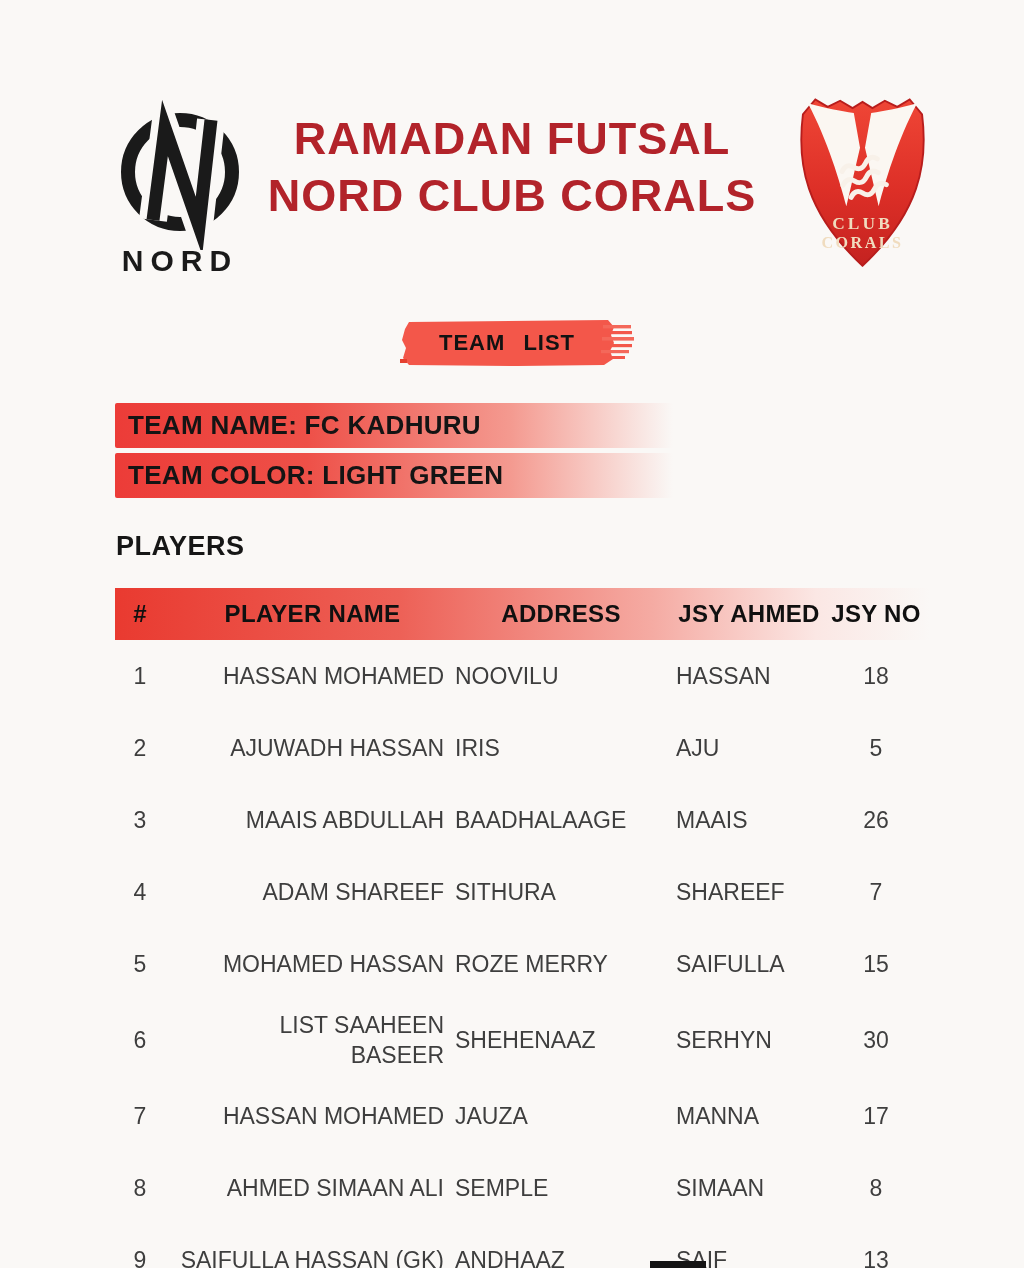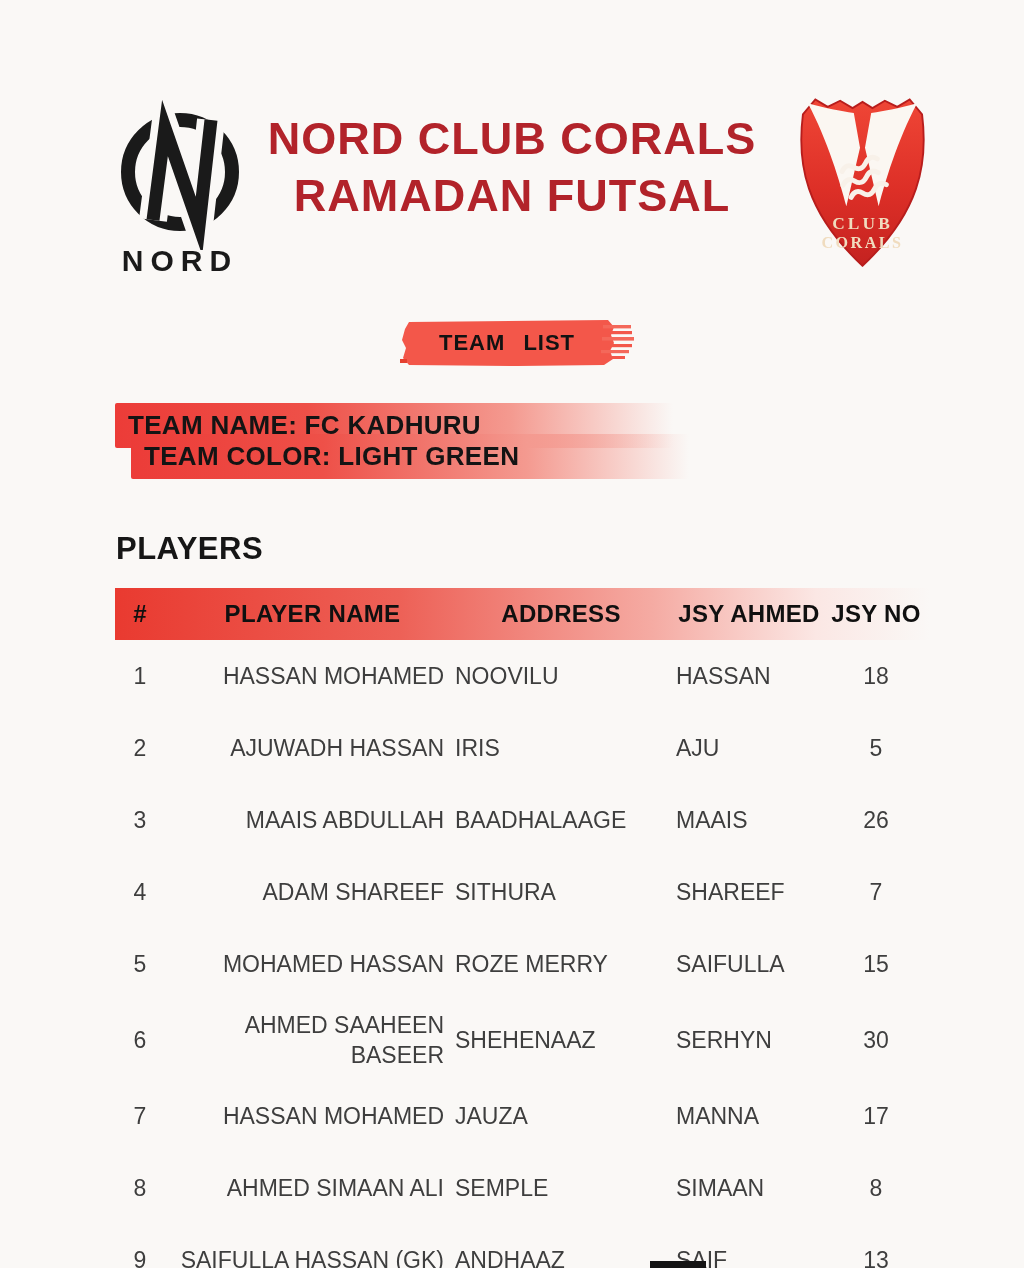--- a/index.html
+++ b/index.html
@@ -38,25 +38,25 @@
   
   .info-bar{
     left:115px;width:600px;height:45px;border-radius:2px;
     background:linear-gradient(90deg,
       var(--bar-red,#EC3C38) 0%, #EE5048 32%,
       #F49A90 66%, rgba(250,248,246,0) 93%);
     line-height:45px;padding-left:13px;box-sizing:border-box;
     font-size:26px;font-weight:bold;color:#141414;letter-spacing:.3px;
   }
   .bar-name{top:403px;}
-  .bar-color{top:434px;margin-left:16px;}
+  .bar-color{top:453px;}
 
   
   .players-heading{
-    left:116px;top:531px;font-size:31px;font-weight:bold;
+    left:116px;top:531px;font-size:27px;font-weight:bold;
     color:#161616;letter-spacing:.5px;
   }
   table.roster{
     position:absolute;left:115px;top:588px;width:815px;
     border-collapse:collapse;table-layout:fixed;
   }
   .roster col.c-no{width:50px;}
   .roster col.c-player{width:280px;}
   .roster col.c-address{width:222px;}
   .roster col.c-jsyname{width:155px;}
@@ -91,22 +91,22 @@
 <div class="abs nord-logo">
   <svg width="150" height="150" viewBox="0 0 150 150">
     <circle cx="75" cy="72" r="52" fill="none" stroke="var(--logo-black,#1a1a1a)" stroke-width="14"></circle>
     <path d="M48,120 L60,28 L94,126 L106,20" fill="none" stroke="var(--page-bg,#FAF8F6)" stroke-width="28" stroke-miterlimit="20"></path>
     <path d="M48,120 L60,28 L94,126 L106,20" fill="none" stroke="var(--logo-black,#1a1a1a)" stroke-width="13" stroke-miterlimit="20"></path>
   </svg>
   <div class="nord-logo-text">NORD</div>
 </div>
 
 <div class="abs main-title">
+  <div>RAMADAN FUTSAL</div>
   <div>NORD CLUB CORALS</div>
-  <div>RAMADAN FUTSAL</div>
 </div>
 
 <div class="abs crest">
   <svg width="135" height="180" viewBox="0 0 108 145">
     <defs>
       <linearGradient id="crestGrad" x1="0" y1="0" x2="0" y2="1">
         <stop offset="0" stop-color="#EF4636"></stop>
         <stop offset="0.55" stop-color="var(--crest-red,#DD2F27)"></stop>
         <stop offset="1" stop-color="#C42220"></stop>
       </linearGradient>
@@ -196,21 +196,21 @@
   </tr>
       <tr>
     <td class="center">5</td>
     <td class="pl wrap">MOHAMED HASSAN</td>
     <td class="pa">ROZE MERRY</td>
     <td class="pj">SAIFULLA</td>
     <td class="center">15</td>
   </tr>
       <tr>
     <td class="center">6</td>
-    <td class="pl wrap">AHMED SAAHEEN
+    <td class="pl wrap">LIST SAAHEEN
 BASEER</td>
     <td class="pa">SHEHENAAZ</td>
     <td class="pj">SERHYN</td>
     <td class="center">30</td>
   </tr>
       <tr>
     <td class="center">7</td>
     <td class="pl wrap">HASSAN MOHAMED</td>
     <td class="pa">JAUZA</td>
     <td class="pj">MANNA</td>

